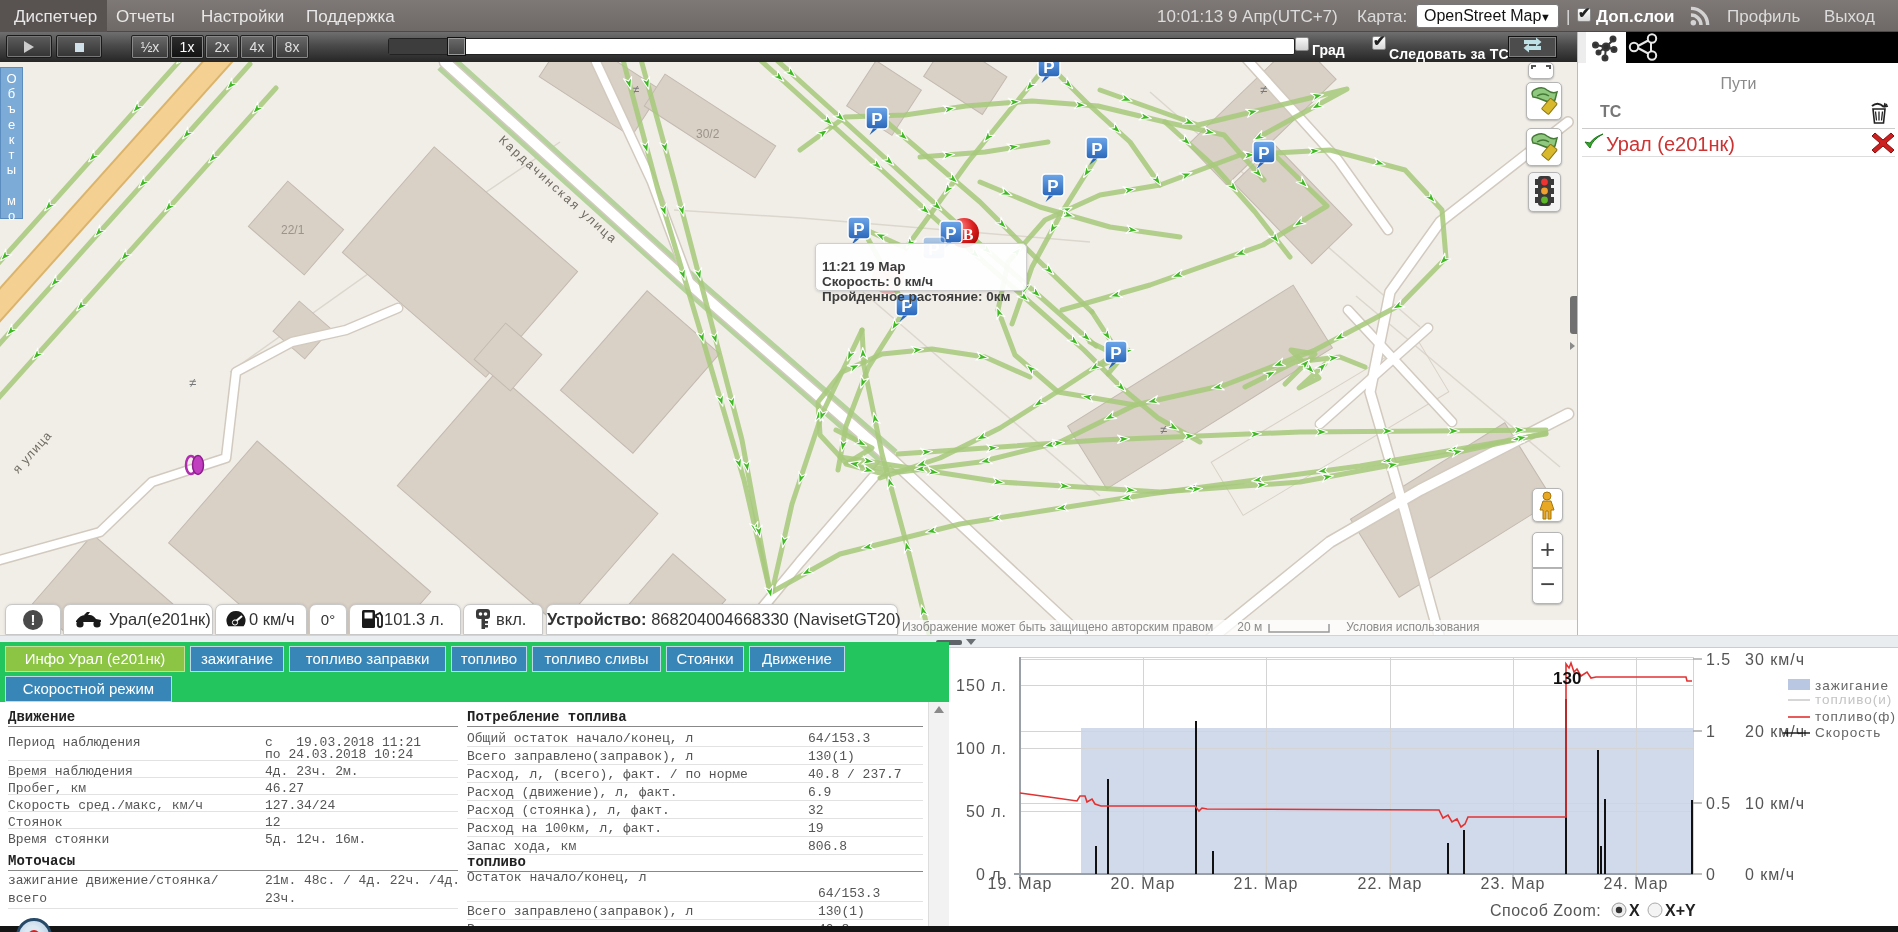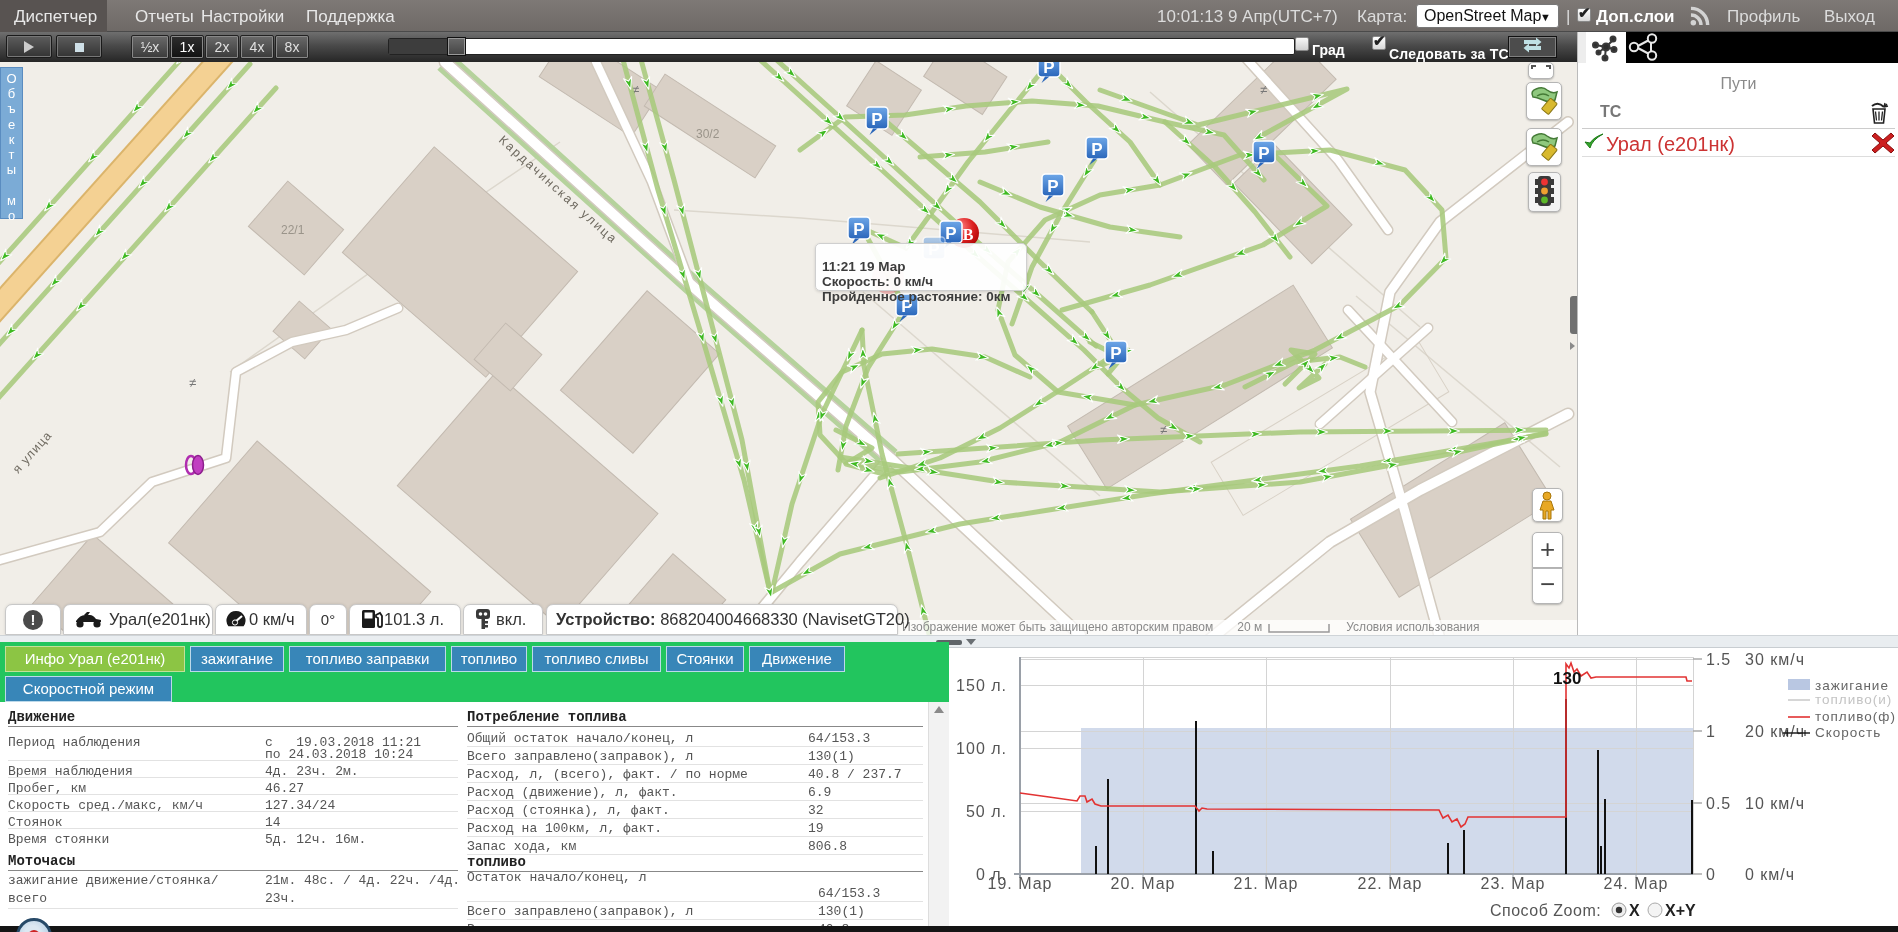--- a/index.html
+++ b/index.html
@@ -61,21 +61,21 @@
 #chart{left:949px;top:648px;width:949px;height:284px;background:#fff}
 
 #bstrip{left:0;top:926px;width:1898px;height:6px;background:#151515}
 .ico{display:inline-block;vertical-align:middle}
 </style></head>
 <body>
 
 <div class="abs" id="menubar">
   <div id="mactive"></div>
   <div class="mi" style="left:14px">Диспетчер</div>
-  <div class="mi" style="left:135px">Отчеты</div>
+  <div class="mi" style="left:116px">Отчеты</div>
   <div class="mi" style="left:201px">Настройки</div>
   <div class="mi" style="left:306px">Поддержка</div>
   <div class="trtext" style="left:1157px">10:01:13 9 Апр(UTC+7)</div>
   <div class="trtext" style="left:1357px">Карта:</div>
   <div id="mapselect">OpenStreet Map<span style="position:absolute;right:7px;top:1px;font-size:11px">▼</span></div>
   <div class="trtext" style="left:1566px">|</div>
   <div class="cb" style="left:1577px;top:8px">
       <span class="cbchk">✔</span>
     </div>
   <div class="trtext" style="left:1596px;font-weight:bold;color:#fff">Доп.слои</div>
@@ -537,21 +537,21 @@
 <div class="scard" style="left:463px;width:80px"><svg class="ico" width="18" height="24" viewBox="0 0 18 24" style="margin:0 4px 3px 10px">
         <g fill="#3a3a3a">
           <rect x="2" y="2" width="14" height="10" rx="3"></rect>
           <circle cx="6.5" cy="7" r="1.8" fill="#fff"></circle>
           <circle cx="11.5" cy="7" r="1.8" fill="#fff"></circle>
           <rect x="7.5" y="12" width="3.5" height="10"></rect>
           <rect x="11" y="14" width="3" height="2.5"></rect>
           <rect x="11" y="18" width="3" height="2.5"></rect>
         </g>
       </svg>вкл.</div>
-<div class="scard" style="left:546px;width:352px;padding-left:9px"><b>Устройство:</b> 868204004668330 (NavisetGT20)</div>
+<div class="scard" style="left:546px;width:352px;padding-left:0"><b>Устройство:</b> 868204004668330 (NavisetGT20)</div>
 </div>
 
 <div class="abs" id="sidebar">
   <div id="sbtabs" style="background:#ededed">
     <div style="position:absolute;left:8px;top:0;width:40px;height:31px;background:#fff">
       <svg width="40" height="31" viewBox="0 0 40 31">
           <g stroke="#3a3a3a" stroke-width="2" fill="#2e2e2e">
             <line x1="20" y1="15" x2="27" y2="8"></line>
             <line x1="20" y1="15" x2="10" y2="13"></line>
             <line x1="20" y1="15" x2="27" y2="17"></line>
@@ -622,21 +622,21 @@
 <div class="lbl" style="left:8px;top:33px">Период наблюдения</div>
 <div class="lbl" style="left:265px;top:33px">с&nbsp;&nbsp;&nbsp;19.03.2018 11:21</div>
 <div class="lbl" style="left:265px;top:45px">по 24.03.2018 10:24</div>
 <div class="lbl" style="left:8px;top:62px">Время наблюдения</div>
 <div class="lbl" style="left:265px;top:62px">4д. 23ч. 2м.</div>
 <div class="lbl" style="left:8px;top:79px">Пробег, км</div>
 <div class="lbl" style="left:265px;top:79px">46.27</div>
 <div class="lbl" style="left:8px;top:96px">Скорость сред./макс, км/ч</div>
 <div class="lbl" style="left:265px;top:96px">127.34/24</div>
 <div class="lbl" style="left:8px;top:113px">Стоянок</div>
-<div class="lbl" style="left:265px;top:113px">14</div>
+<div class="lbl" style="left:265px;top:113px">12</div>
 <div class="lbl" style="left:8px;top:130px">Время стоянки</div>
 <div class="lbl" style="left:265px;top:130px">5д. 12ч. 16м.</div>
 <div class="rline" style="left:8px;top:58px;width:450px"></div>
 <div class="rline" style="left:8px;top:75px;width:450px"></div>
 <div class="rline" style="left:8px;top:92px;width:450px"></div>
 <div class="rline" style="left:8px;top:109px;width:450px"></div>
 <div class="rline" style="left:8px;top:126px;width:450px"></div>
 <div class="lbl th" style="left:8px;top:151px">Моточасы</div>
 <div class="thline" style="left:8px;top:168px;width:450px;border-top:1px solid #888"></div>
 <div class="lbl" style="left:8px;top:171px">зажигание движение/стоянка/</div>

